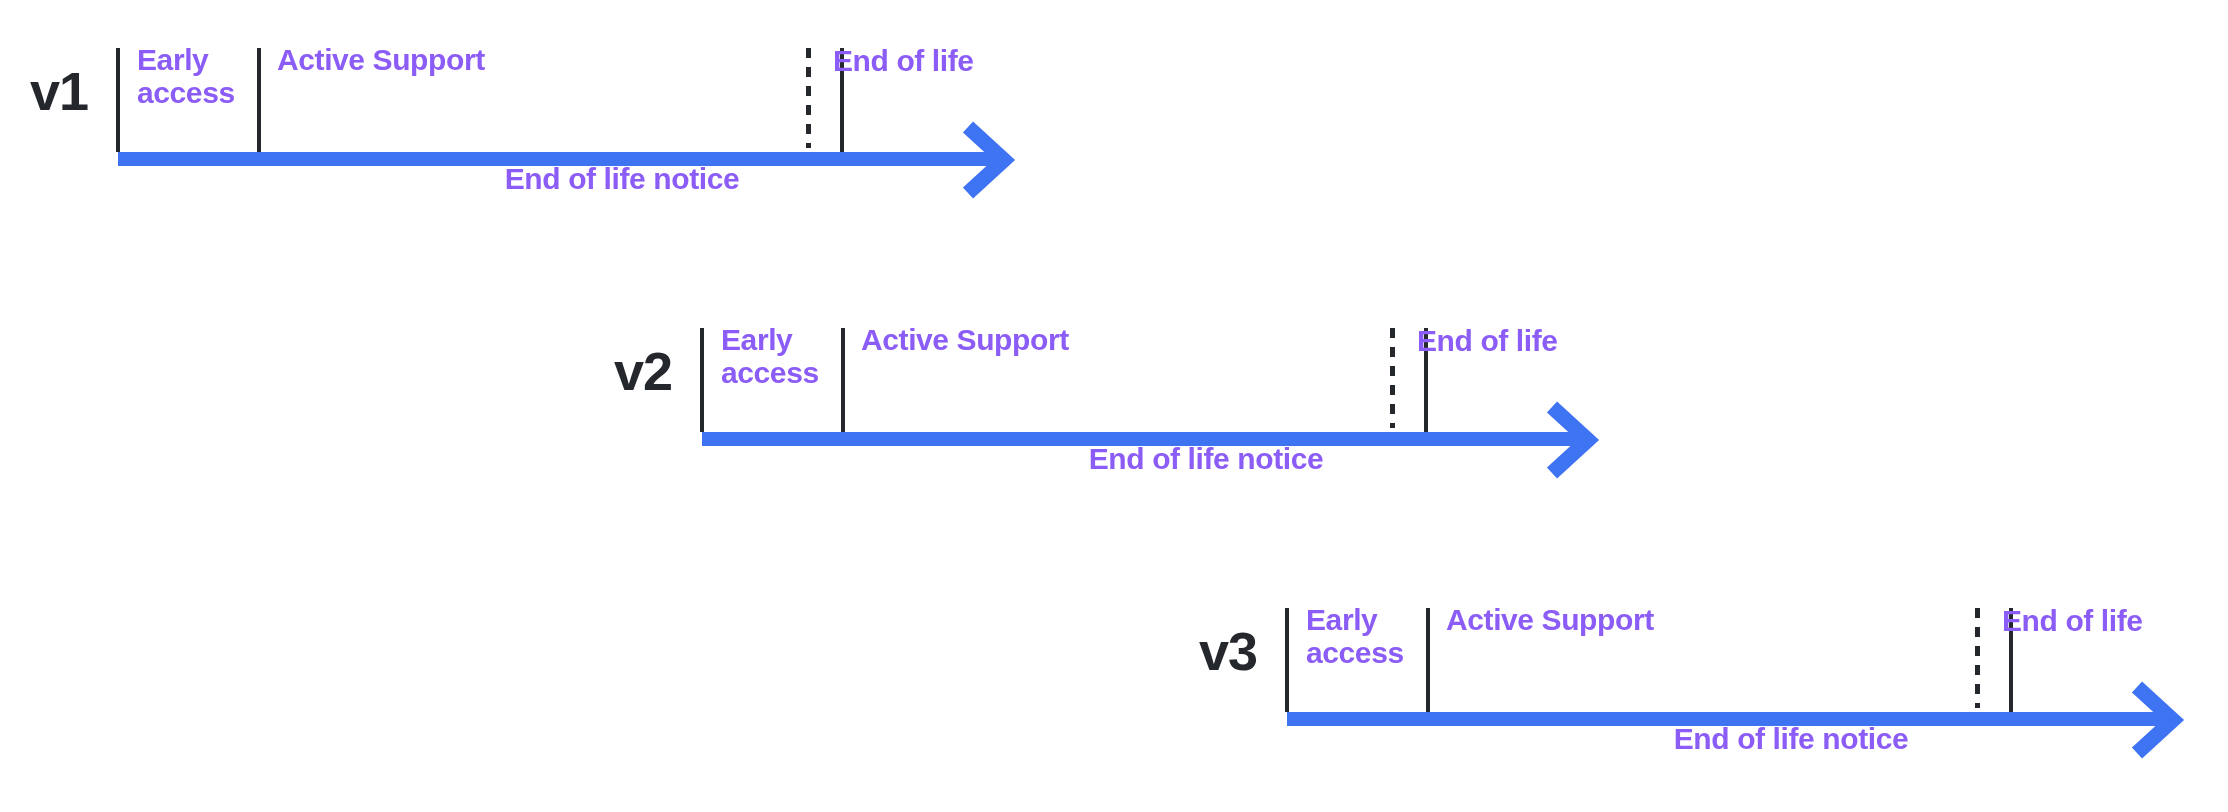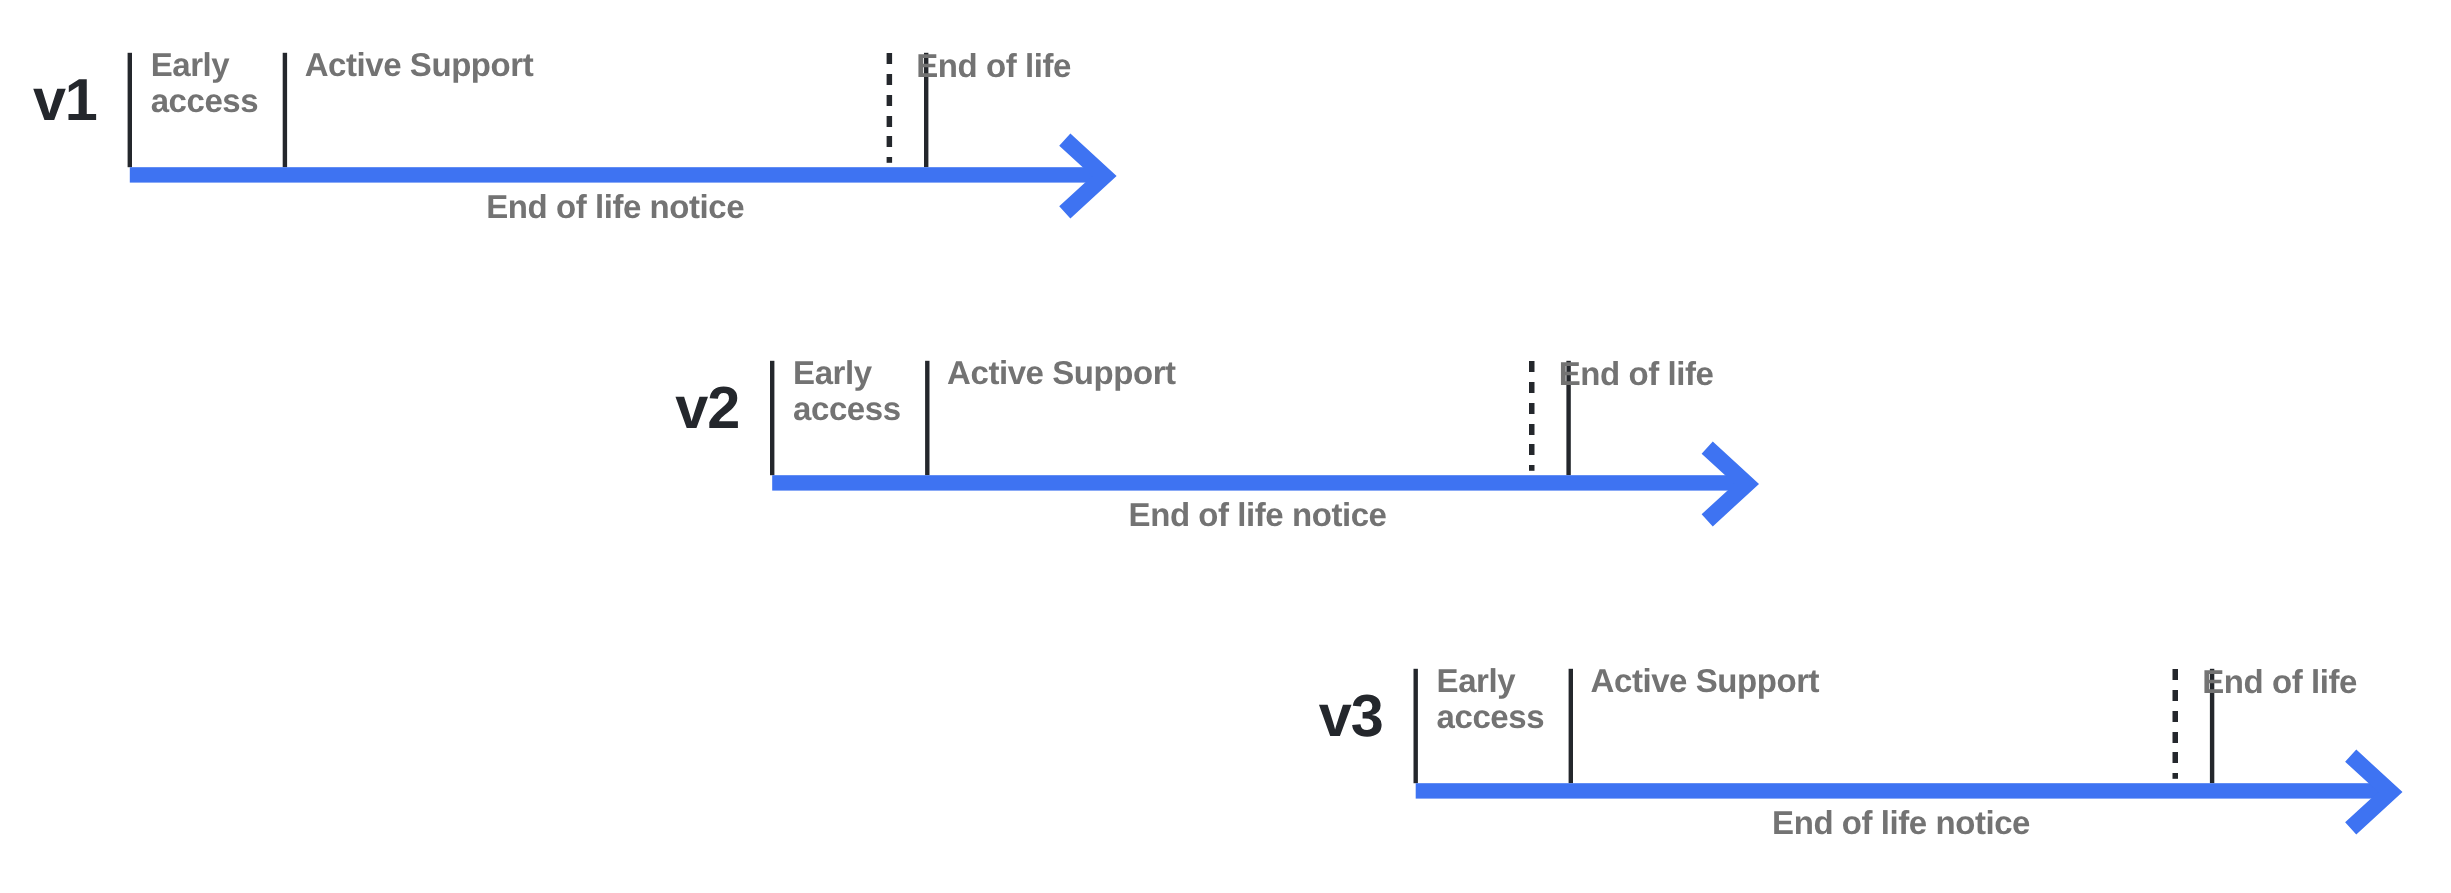--- a/index.html
+++ b/index.html
@@ -78,43 +78,43 @@
     top: 70px;
     overflow: visible;
   }
 
   .phase-label {
     position: absolute;
     font-size: 30px;
     line-height: 33px;
     font-weight: 700;
     letter-spacing: -0.4px;
-    color: #737373;
+    color: #8b5cf6;
     white-space: nowrap;
   }
   .label-early {
     left: 19px;
     top: -5px;
     width: 114px;
     white-space: normal;
   }
   .label-active {
     left: 159px;
     top: -5px;
     text-align: center;
   }
   .label-eol {
     left: 715px;
     top: -4px;
   }
   .label-notice {
     left: 324px;
-    top: 124px;
+    top: 114px;
     width: 360px;
-    text-align: left;
+    text-align: center;
   }
 </style>
 </head>
 <body>
 
 <div class="canvas">
 
   <div class="timeline-row row-v1">
     <div class="version-label">v1</div>
     <div class="tick tick-start"></div>

